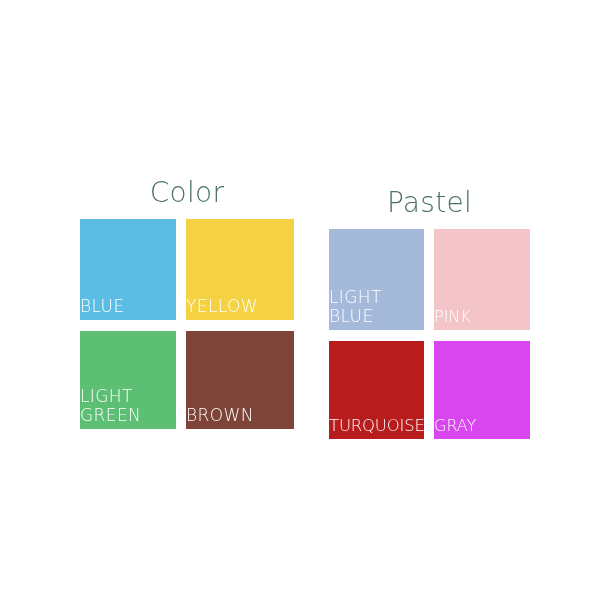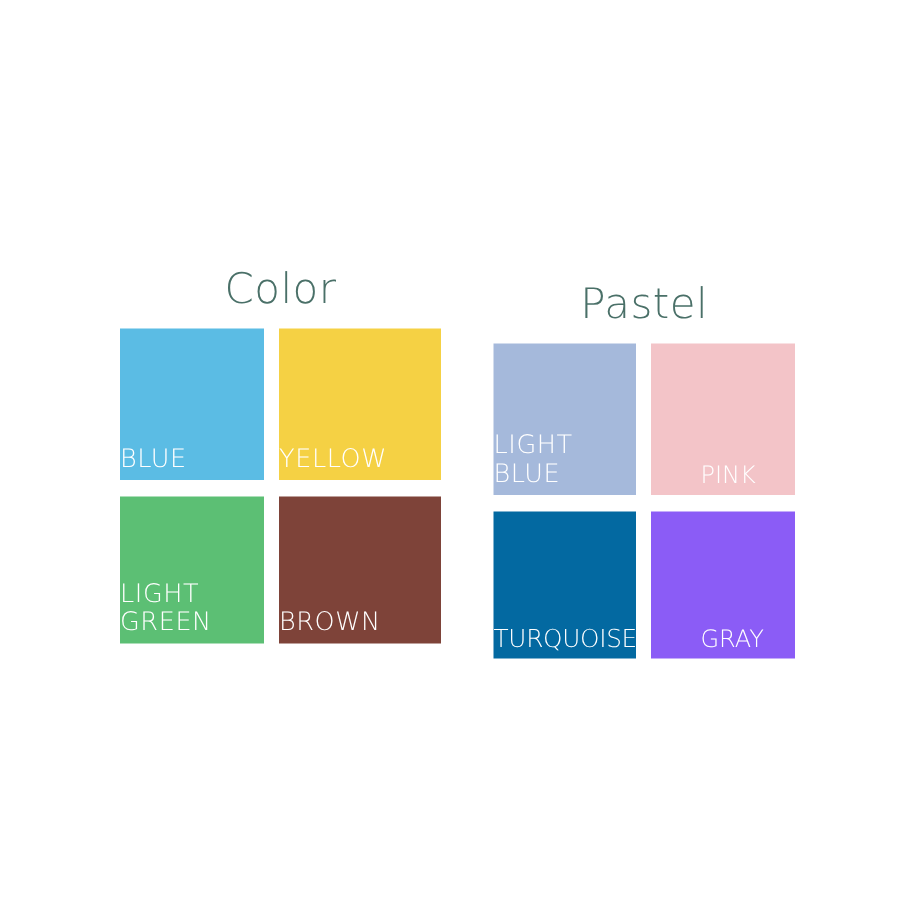--- a/index.html
+++ b/index.html
@@ -67,21 +67,21 @@
     bottom: 4px;
     color: #ffffff;
     font-family: "DejaVu Sans", "Liberation Sans", sans-serif;
     font-weight: 300;
     font-size: 17px;
     line-height: 19px;
     letter-spacing: 0.4px;
     text-align: left;
     white-space: pre-line;
   }
-  .swatch-label.tight { font-size: 16px; letter-spacing: 0px; padding-left: 33px; }
+  .swatch-label.tight { font-size: 16px; letter-spacing: 0px; }
   .swatch-label.wide  { font-size: 16.5px; letter-spacing: -0.2px; }
 </style>
 </head>
 <body style="background-color: rgb(255, 255, 255);">
 
 <div id="palette-board">
 
   <section class="group" id="group-color">
     <h2 class="group-title" style="color: rgb(74, 112, 104);">Color</h2>
     <div class="swatch-grid" id="grid-color">
@@ -112,24 +112,24 @@
 
       <div class="swatch r1" style="background-color: rgb(165, 185, 219);">
         <span class="swatch-label" style="color: rgb(255, 255, 255);">LIGHT
 BLUE</span>
       </div>
 
       <div class="swatch r1" style="background-color: rgb(243, 196, 200);">
         <span class="swatch-label tight" style="color: rgb(255, 255, 255);">PINK</span>
       </div>
 
-      <div class="swatch r2" style="background-color: #0369a1;">
+      <div class="swatch r2" style="background-color: #b91c1c;">
         <span class="swatch-label wide" style="color: rgb(255, 255, 255);">TURQUOISE</span>
       </div>
 
-      <div class="swatch r2" style="background-color: #8b5cf6;">
+      <div class="swatch r2" style="background-color: #d946ef;">
         <span class="swatch-label tight" style="color: rgb(255, 255, 255);">GRAY</span>
       </div>
 
     </div>
   </section>
 
 </div>
 
 </body></html>

